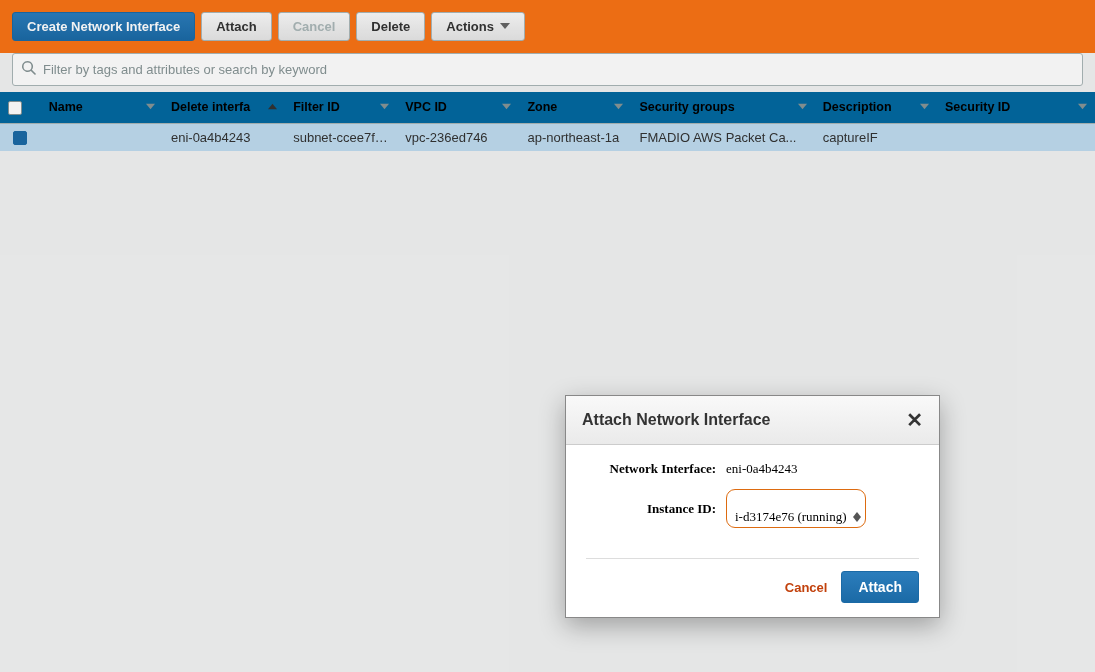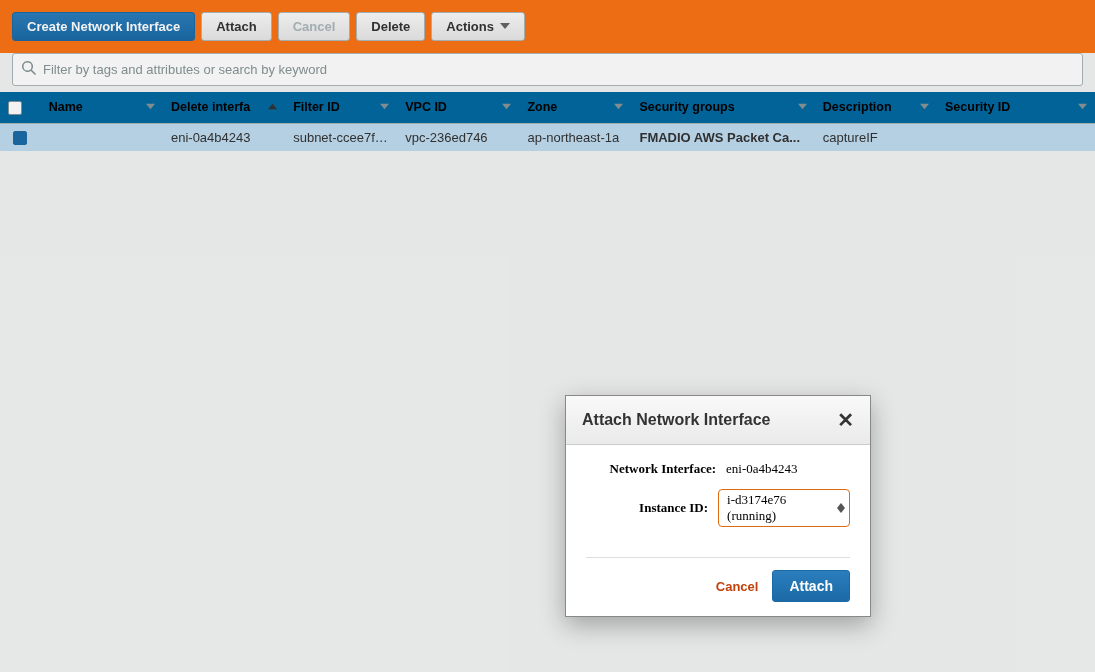--- a/index.html
+++ b/index.html
@@ -92,52 +92,52 @@
 .table tr.row-selected td { background: #bfdcf0; }
 .table tr:nth-child(even):not(.row-selected) td { background: #fafafa; }
 .cb-cell { width: 40px; text-align: center; }
 .cb {
   width: 14px; height: 14px; border: 1px solid #879596; border-radius: 2px;
   display: inline-block; background: #fff; vertical-align: middle;
 }
 .cb.checked {
   background: #1b6aa6; border-color: #1b6aa6;
 }
-.link { color: #0073bb; cursor: pointer; font-weight: bold; }
+.link { color: #0073bb; cursor: pointer; }
 .overlay {
   position: absolute; top: 0; left: 0; right: 0; bottom: 0;
   background: rgba(0,0,0,0.05);
 }
 .modal {
   position: absolute;
   top: 395px;
   left: 565px;
-  width: 306px;
+  width: 375px;
   background: #fff;
   border: 1px solid #888;
   box-shadow: 0 8px 24px rgba(0,0,0,0.3);
 }
 .modal-header {
   background: linear-gradient(#f9f9f9, #eaeaea);
   padding: 14px 16px;
   border-bottom: 1px solid #ccc;
   display: flex;
   justify-content: space-between;
   align-items: center;
 }
 .modal-header h2 { font-size: 16px; font-weight: bold; color: #333; }
 .close-x { cursor: pointer; font-size: 20px; font-weight: bold; line-height: 1; color: #333; }
 .modal-body { padding: 16px 20px 8px 20px; }
 .form-row { display: flex; align-items: center; margin-bottom: 12px; font-family: Liberation Serif, serif; }
 .form-row label { width: 140px; text-align: right; font-weight: bold; padding-right: 10px; font-size: 13px; }
 .form-row .value { font-size: 13px; }
 .select-box {
   border: 1px solid #dd6b10;
-  border-radius: 4px;
-  padding: 2px 4px 2px 8px;
+  border-radius: 9px;
+  padding: 19px 4px 2px 8px;
   display: inline-flex;
   align-items: center;
   font-size: 13px;
   background: #fff;
 }
 .select-arrows {
   margin-left: 6px;
   display: inline-flex;
   flex-direction: column;
   line-height: 5px;

